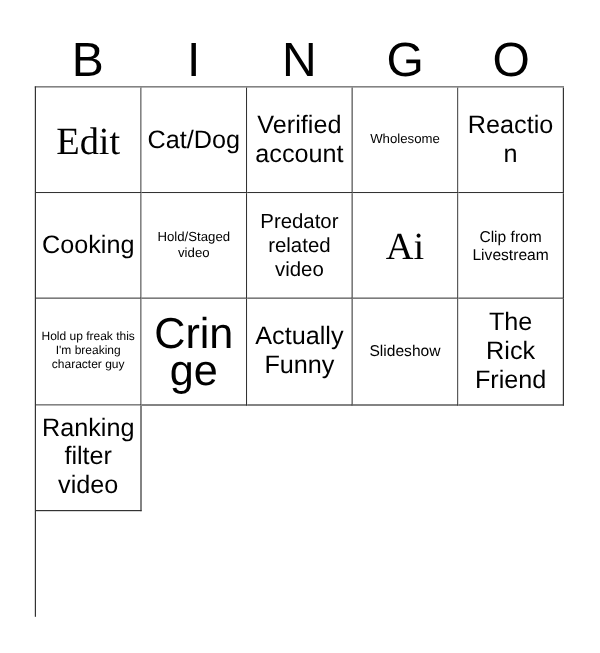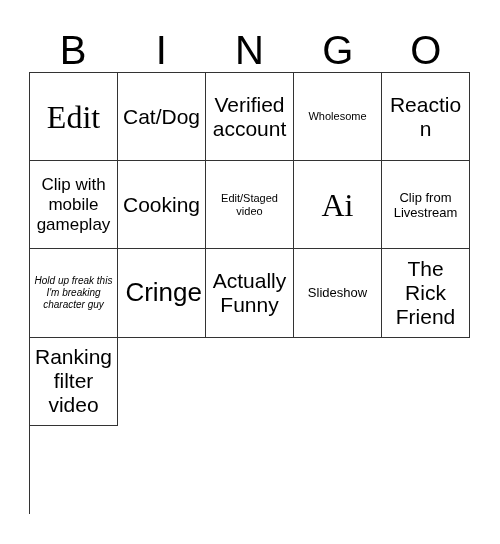--- a/index.html
+++ b/index.html
@@ -78,26 +78,26 @@
     text-align: center;
     color: #000000;
     font-weight: 400;
     word-wrap: break-word;
     overflow-wrap: break-word;
     hyphens: none;
   }
 
   
   .size-xl   { font-size: 32px; line-height: 38px; font-family: Liberation Serif, serif; }
-  .size-lg   { font-size: 26px; line-height: 31px; text-align: right; }
+  .size-lg   { font-size: 36px; line-height: 31px; }
   .size-md   { font-size: 21px; line-height: 24px; }
   .size-sm   { font-size: 17px; line-height: 20px; }
   .size-xs   { font-size: 13px; line-height: 15px; }
   .size-xxs  { font-size: 11px; line-height: 13px; }
-  .size-tiny { font-size: 10px; line-height: 12px; font-style: italic; }
+  .size-tiny { font-size: 10px; line-height: 12px; }
 </style>
 </head>
 <body>
 
 <div id="bingo-card">
 
   <div class="bingo-header">
       <div class="header-letter">B</div>
       <div class="header-letter">I</div>
       <div class="header-letter">N</div>
@@ -115,27 +115,27 @@
       <div class="bingo-cell">
         <span class="cell-text size-md">Verified account</span>
       </div>
       <div class="bingo-cell">
         <span class="cell-text size-xxs">Wholesome</span>
       </div>
       <div class="bingo-cell">
         <span class="cell-text size-md">Reaction</span>
       </div>
       <div class="bingo-cell">
-        <span class="cell-text size-sm">Clip with mobile gameplay</span>
-      </div>
-      <div class="bingo-cell">
         <span class="cell-text size-md">Cooking</span>
       </div>
       <div class="bingo-cell">
-        <span class="cell-text size-xxs">Edit/Staged video</span>
+        <span class="cell-text size-xxs">Hold/Staged video</span>
+      </div>
+      <div class="bingo-cell">
+        <span class="cell-text size-sm">Predator related video</span>
       </div>
       <div class="bingo-cell">
         <span class="cell-text size-xl">Ai</span>
       </div>
       <div class="bingo-cell">
         <span class="cell-text size-xs">Clip from Livestream</span>
       </div>
       <div class="bingo-cell">
         <span class="cell-text size-tiny">Hold up freak this I'm breaking character guy</span>
       </div>

